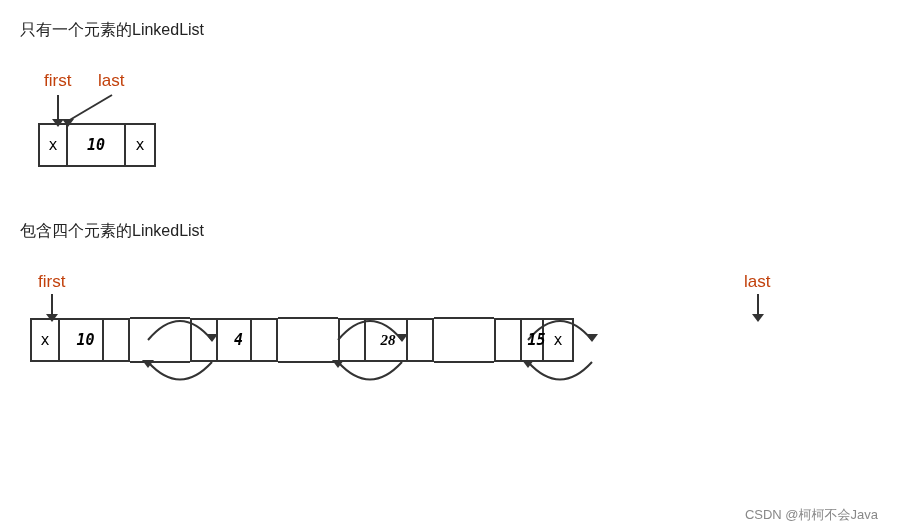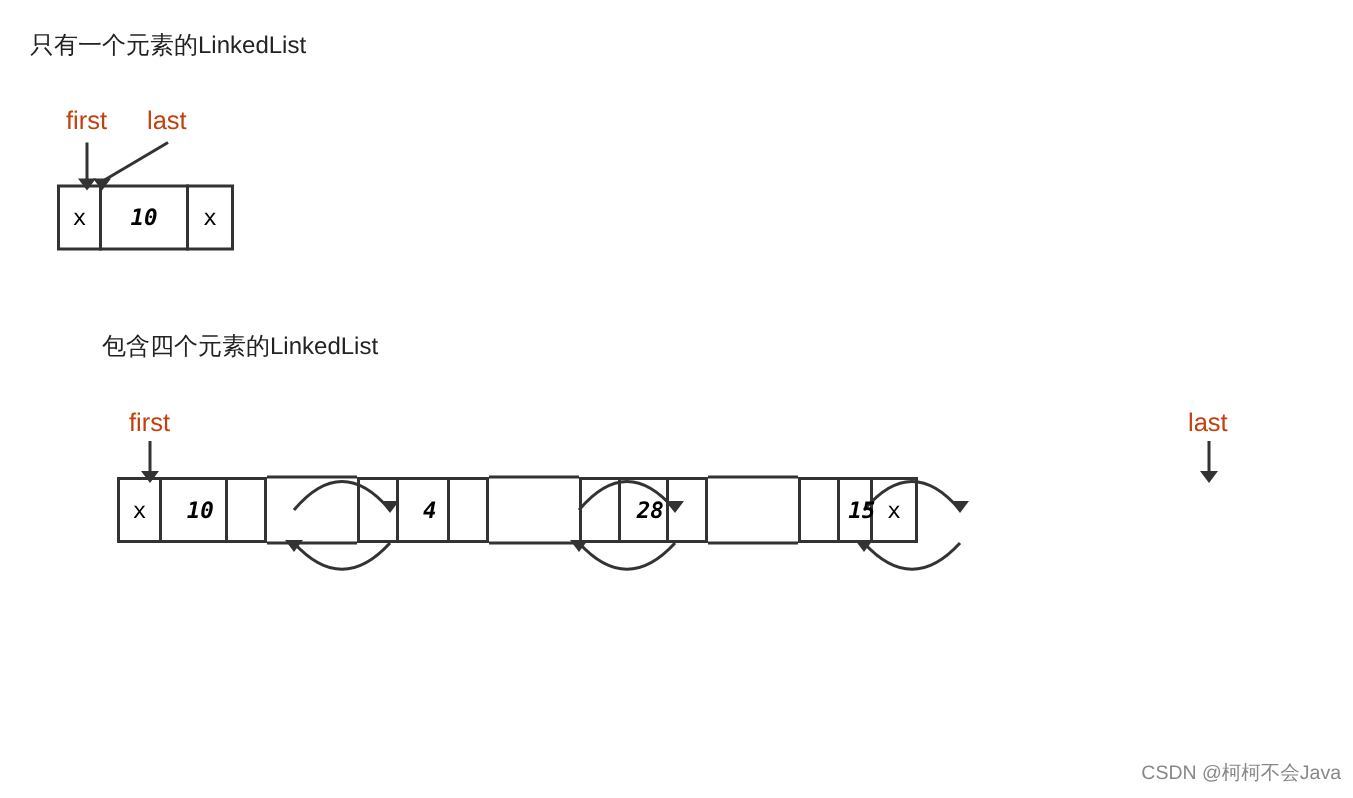--- a/index.html
+++ b/index.html
@@ -86,21 +86,20 @@
       top: 0;
       left: 0;
       width: 200px;
       height: 110px;
       overflow: visible;
     }
 
     
     .four-section {
       margin-top: 10px;
-      margin-left: 48px;
     }
 
     .four-node-area {
       position: relative;
       height: 115px;
       margin-left: 10px;
     }
 
     .four-first-label {
       left: 8px;
@@ -143,21 +142,21 @@
       left: 0;
       width: 860px;
       height: 160px;
       overflow: visible;
     }
 
     
     .watermark {
       position: absolute;
       bottom: 8px;
-      right: 8px;
+      right: 24px;
       font-size: 13px;
       color: #888;
     }
   </style>
 </head>
 <body>
 
 <div class="diagram-container">
 
   <div class="single-section">
@@ -243,21 +242,21 @@
           <div class="node-cell" style="width:24px;border-right:none;"></div>
         </div>
 
         <svg class="connector-svg" viewBox="0 0 60 44" preserveAspectRatio="none">
           <line x1="0" y1="0" x2="60" y2="0" stroke="#333" stroke-width="2"></line>
           <line x1="0" y1="44" x2="60" y2="44" stroke="#333" stroke-width="2"></line>
         </svg>
 
         <div class="linked-node">
           <div class="node-cell" style="width:24px;border-right:none;"></div>
-          <div class="node-cell" style="width:34px;border-left:2px solid #333;font-style:italic;font-weight:bold;">&nbsp;28</div>
+          <div class="node-cell" style="width:44px;border-left:2px solid #333;font-style:italic;font-weight:bold;font-family:Liberation Serif, serif;">&nbsp;28</div>
           <div class="node-cell" style="width:24px;border-right:none;"></div>
         </div>
 
         <svg class="connector-svg" viewBox="0 0 60 44" preserveAspectRatio="none">
           <line x1="0" y1="0" x2="60" y2="0" stroke="#333" stroke-width="2"></line>
           <line x1="0" y1="44" x2="60" y2="44" stroke="#333" stroke-width="2"></line>
         </svg>
 
         <div class="linked-node">
           <div class="node-cell" style="width:24px;border-right:none;"></div>

